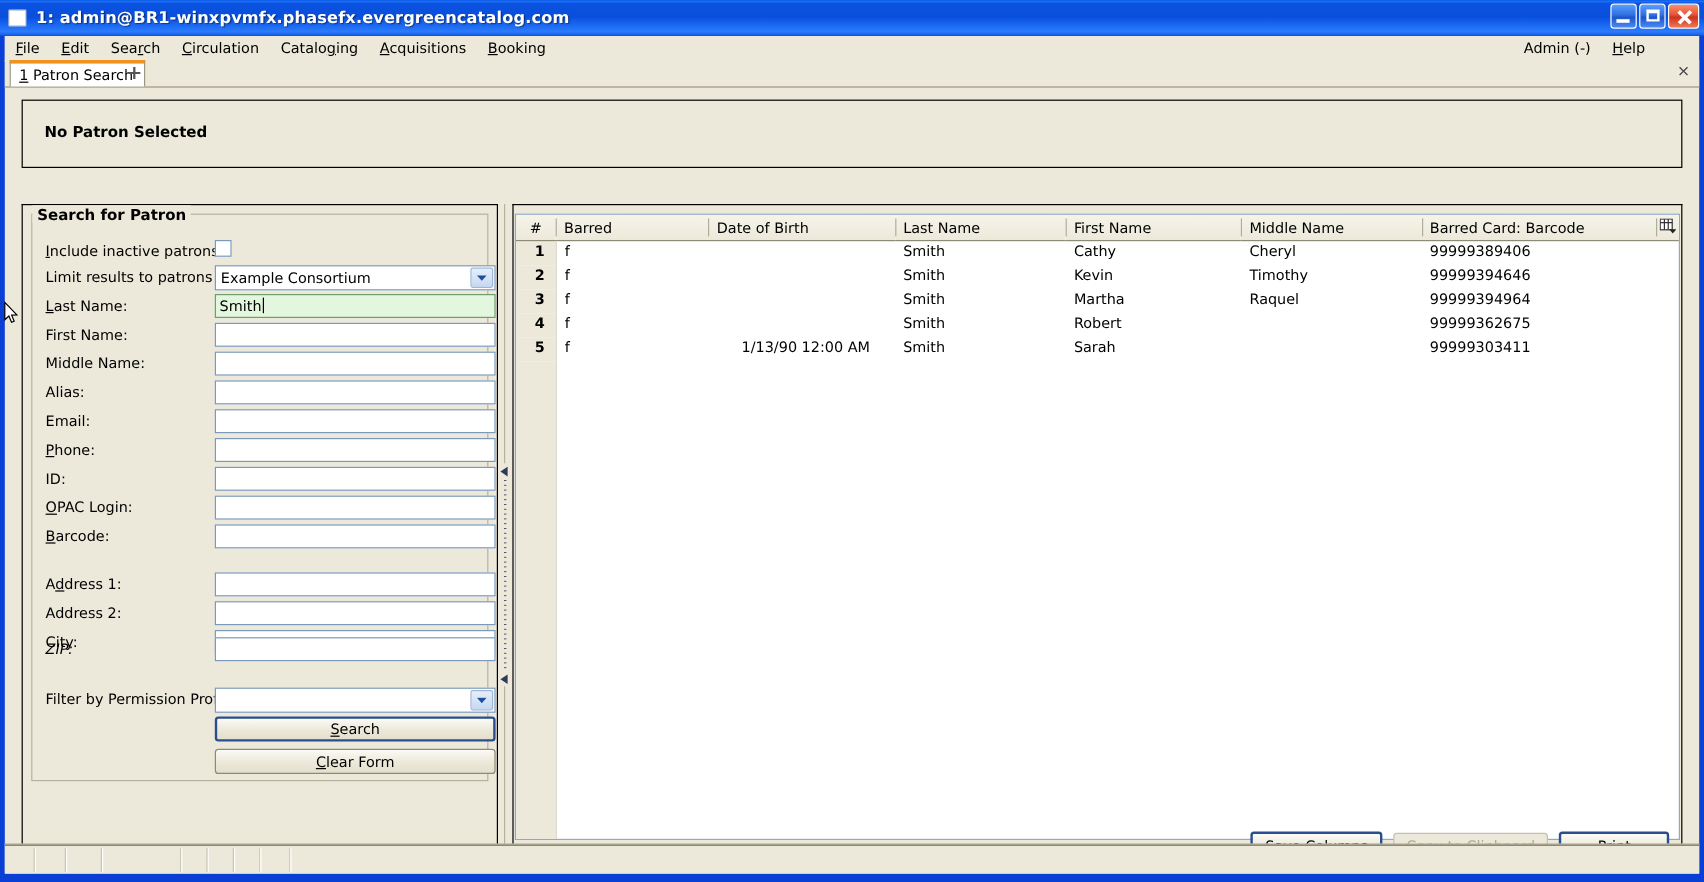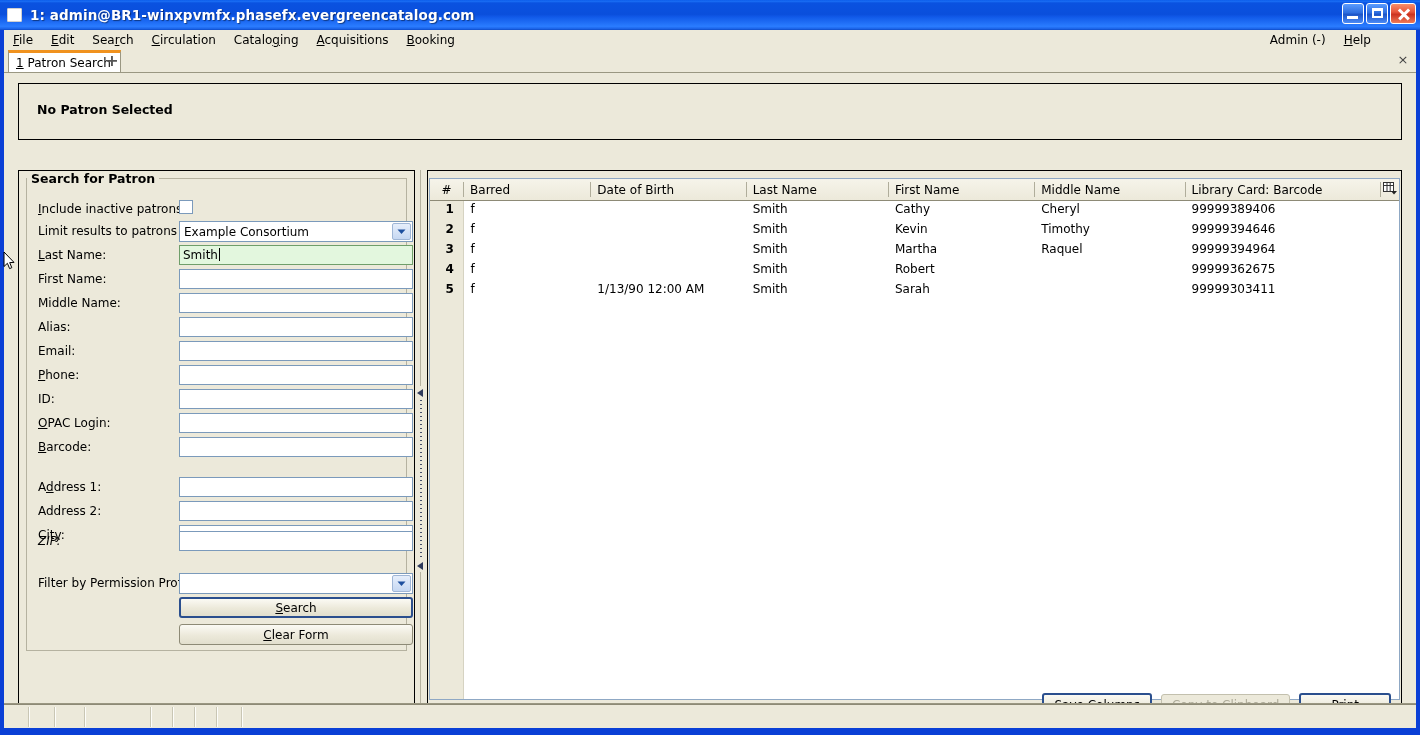--- a/index.html
+++ b/index.html
@@ -192,21 +192,21 @@
   table.grid th.idx { text-align:center; padding-left:0; }
   table.grid th.picker { padding:0; text-align:center; }
   table.grid td {
     font-size:12px; padding:1px 0 1px 7px; height:18px; color:#000;
     vertical-align:top; overflow:hidden; white-space:nowrap;
   }
   td.idx {
     background:#ece9da; font-weight:bold; text-align:center; padding-left:0;
     border-right:1px solid #d6d3c2;
   }
-  td.dob { text-align:left; padding-right:12px; }
+  td.dob { text-align:center; padding-right:12px; }
   .idx-filler { background:#ece9da; border-right:1px solid #d6d3c2; }
 
   .picker-icon { display:inline-block; position:relative; width:15px; height:13px; }
   .grid-btns {
     position:absolute; right:10px; bottom:10px; display:flex; gap:9px; align-items:center;
   }
 
   
   .statusbar {
     position:absolute; left:0; bottom:0; width:1412px; height:24px;
@@ -411,21 +411,21 @@
               <col style="width:21px">
           </colgroup>
           <thead>
             <tr>
               <th class="idx">#</th>
               <th>Barred</th>
               <th>Date of Birth</th>
               <th>Last Name</th>
               <th>First Name</th>
               <th>Middle Name</th>
-              <th>Library Card: Barcode</th>
+              <th>Barred Card: Barcode</th>
               <th class="picker">
                 <span class="picker-icon">
                   <svg width="15" height="13" viewBox="0 0 15 13">
                     <rect x="0.5" y="0.5" width="10" height="9" fill="#fff" stroke="#333"></rect>
                     <line x1="0.5" y1="3.5" x2="10.5" y2="3.5" stroke="#333"></line>
                     <line x1="4" y1="0.5" x2="4" y2="9.5" stroke="#333"></line>
                     <line x1="7.2" y1="0.5" x2="7.2" y2="9.5" stroke="#333"></line>
                     <path d="M8 9 L14 9 L11 12.5 Z" fill="#222"></path>
                   </svg>
                 </span>

